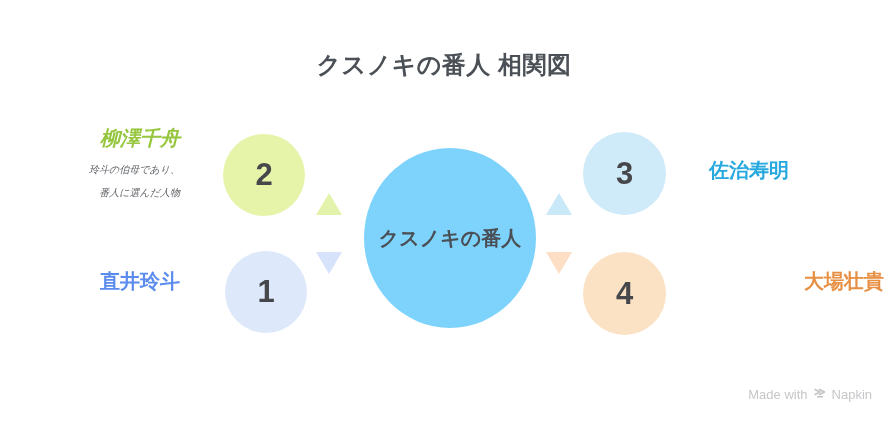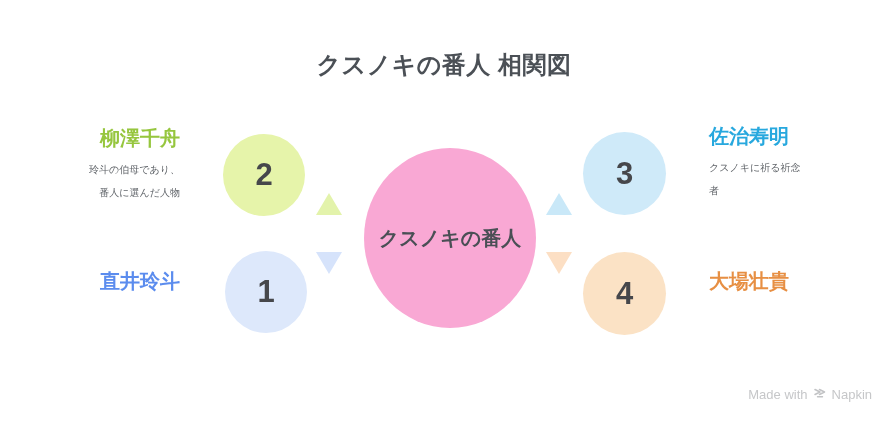--- a/index.html
+++ b/index.html
@@ -15,43 +15,43 @@
   .circle {
     position:absolute; border-radius:50%;
     display:flex; align-items:center; justify-content:center;
     font-weight:bold; color:#46474b;
   }
   .c1 { left:225px; top:251px; width:82px; height:82px; background:#dde8fb; font-size:31px; }
   .c2 { left:223px; top:134px; width:82px; height:82px; background:#e6f4aa; font-size:31px; }
   .c3 { left:583px; top:132px; width:83px; height:83px; background:#cfeaf9; font-size:31px; }
   .c4 { left:583px; top:252px; width:83px; height:83px; background:#fbe2c5; font-size:31px; }
   .center-circle {
-    left:364px; top:148px; width:172px; height:180px; background:#f9a8d4;
+    left:364px; top:148px; width:172px; height:180px; background:#7dd3fc;
     font-size:20px; color:#4a4f55; text-align:center;
   }
   
   .tri { position:absolute; width:0; height:0; }
   .tri-up   { border-left:13px solid transparent; border-right:13px solid transparent; border-bottom:22px solid; }
   .tri-down { border-left:13px solid transparent; border-right:13px solid transparent; border-top:22px solid; }
   .tri-up-left    { left:316px; top:193px; border-bottom-color:#e3f3ab; }
   .tri-down-left  { left:316px; top:252px; border-top-color:#d6e3fb; }
   .tri-up-right   { left:546px; top:193px; border-bottom-color:#c9e8f8; }
   .tri-down-right { left:546px; top:252px; border-top-color:#fcdfc4; }
   
   .label-left  { position:absolute; left:0;    width:180px; text-align:right; }
   .label-right { position:absolute; left:709px; width:175px; text-align:left; }
-  .pos-top    { top:126px; }
+  .pos-top    { top:126px;font-style:italic; }
   .pos-bottom { top:269px; }
   .pos-top-r    { top:124px; }
   .pos-bottom-r { top:269px; }
   .person-name { font-size:20px; font-weight:bold; line-height:24px; }
   .name-green  { color:#96c63e; }
   .name-blue   { color:#5b8cee; }
-  .name-cyan   { color:#27a8de; }
-  .name-orange { color:#e78f43; }
+  .name-cyan   { color:#27a8de;margin-top:34px; }
+  .name-orange { color:#e78f43;text-align:right; }
   .person-desc {
     font-size:10px; color:#5f6368; line-height:23px; margin-top:8px;
     white-space:pre-line;
   }
   
   .footer {
     position:absolute; right:16px; top:387px;
     display:flex; align-items:flex-end; gap:5px;
     color:#c6c7c9; font-size:13px;
   }
@@ -69,22 +69,20 @@
     <div class="person-desc">玲斗の伯母であり、
 番人に選んだ人物</div>
   </div>
 
   <div class="label-left pos-bottom">
     <div class="person-name name-blue">直井玲斗</div>
   </div>
 
   <div class="label-right pos-top-r">
     <div class="person-name name-cyan">佐治寿明</div>
-    <div class="person-desc">クスノキに祈る祈念
-者</div>
   </div>
 
   <div class="label-right pos-bottom-r">
     <div class="person-name name-orange">大場壮貴</div>
   </div>
 
   <div class="circle c2">
     <span>2</span>
   </div>
   <div class="circle c1">

